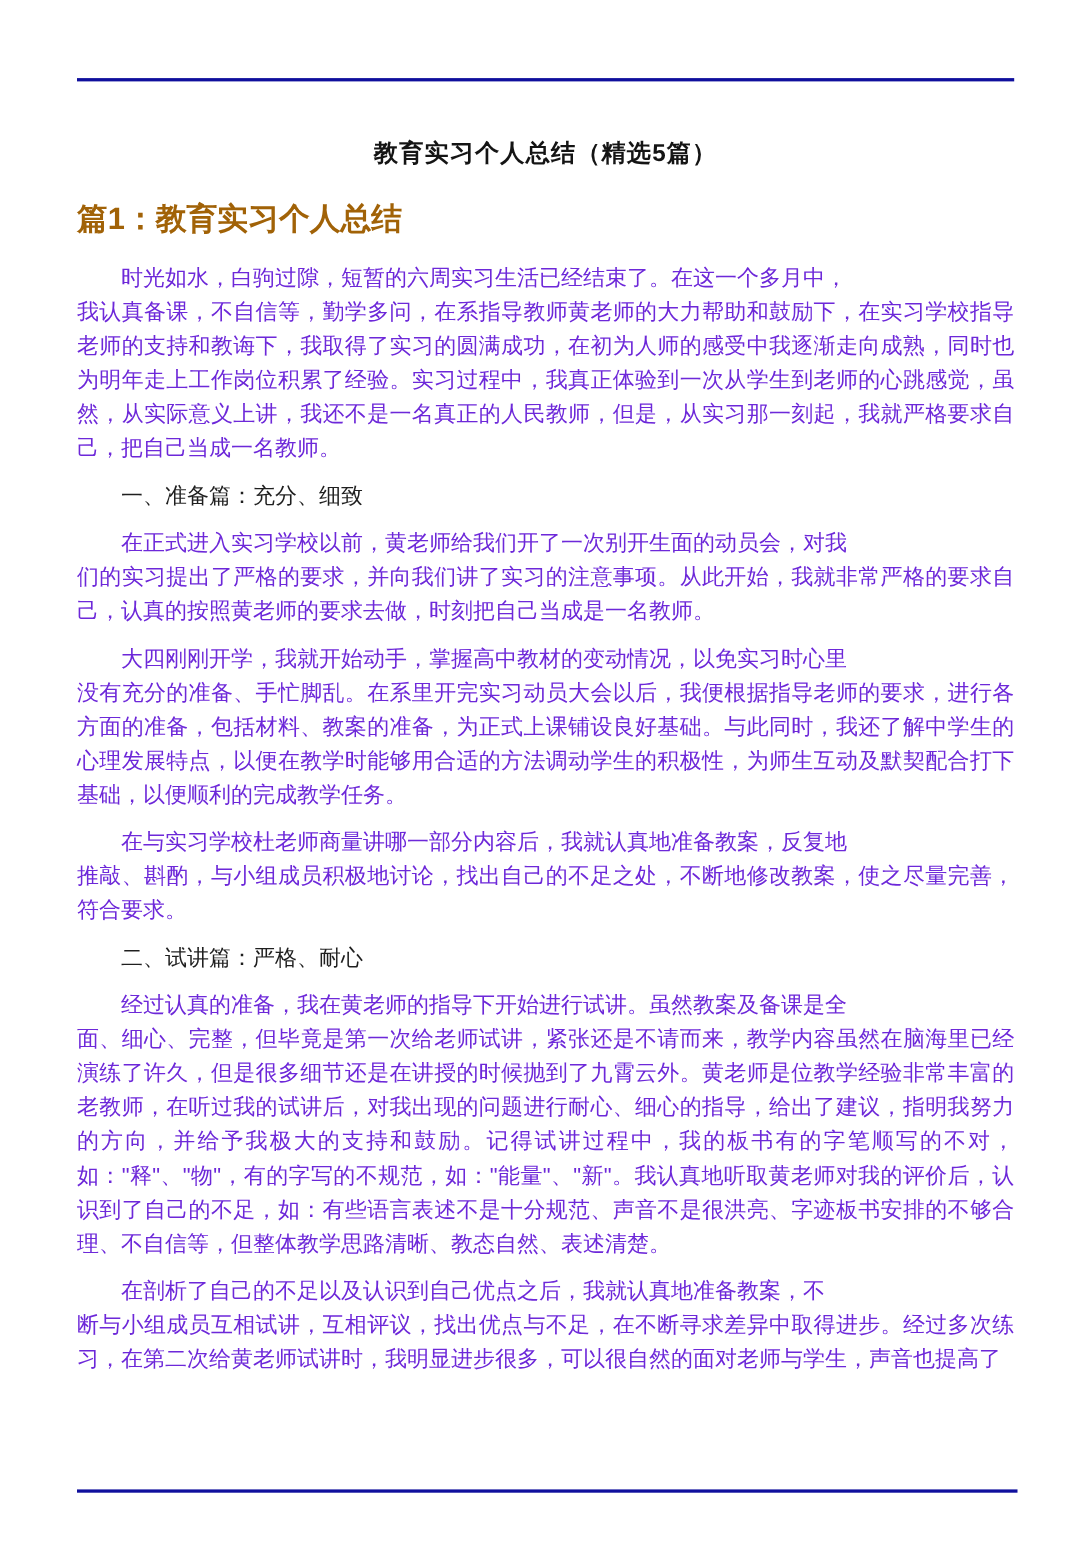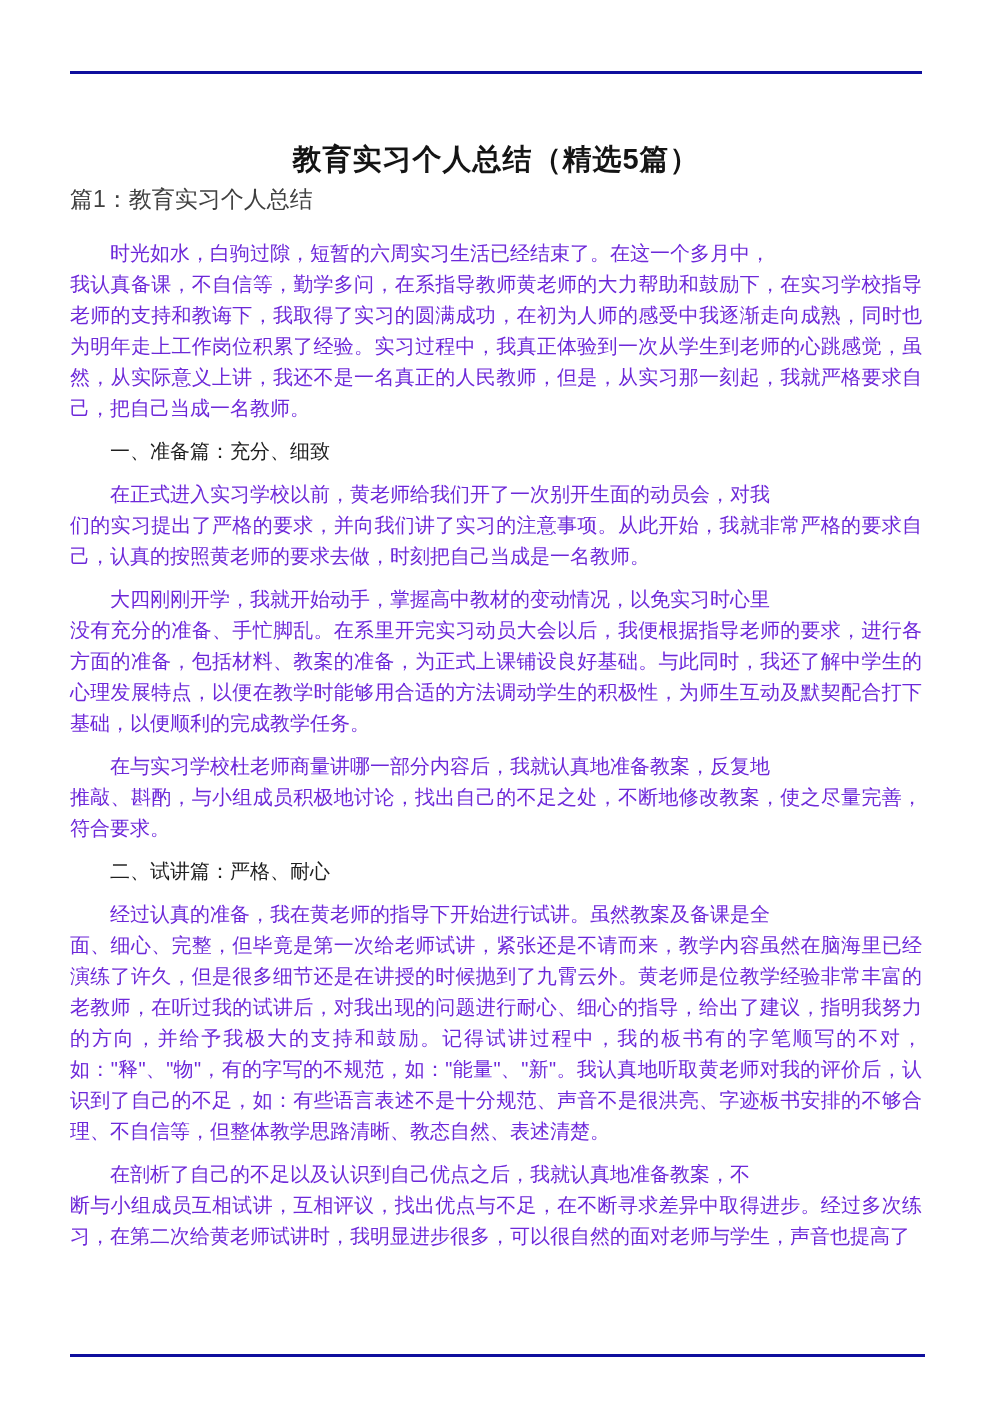--- a/index.html
+++ b/index.html
@@ -22,38 +22,38 @@
     left: 70px;
     right: 70px;
     height: 3px;
     background: #0f0f9d;
   }
   .doc-title {
     position: absolute;
     top: 124px;
     left: 0;
     right: 0;
-    margin: 16px;
+    margin: 0;
     text-align: center;
-    font-size: 29px;
+    font-size: 22px;
     font-weight: bold;
     color: #141414;
     letter-spacing: 1px;
   }
   .content {
     position: absolute;
     top: 184px;
     left: 70px;
     width: 852px;
   }
   .h-red {
     margin: 0 0 24px 0;
-    font-size: 23px;
-    font-weight: normal;
-    color: #404040;
+    font-size: 28px;
+    font-weight: bold;
+    color: #a16207;
     line-height: 30px;
   }
   .content p.body-para {
     margin: 0 0 12px 0;
     font-size: 20px;
     line-height: 31px;
     text-align: justify;
     text-indent: 2em;
     color: #6d28d9;
   }

